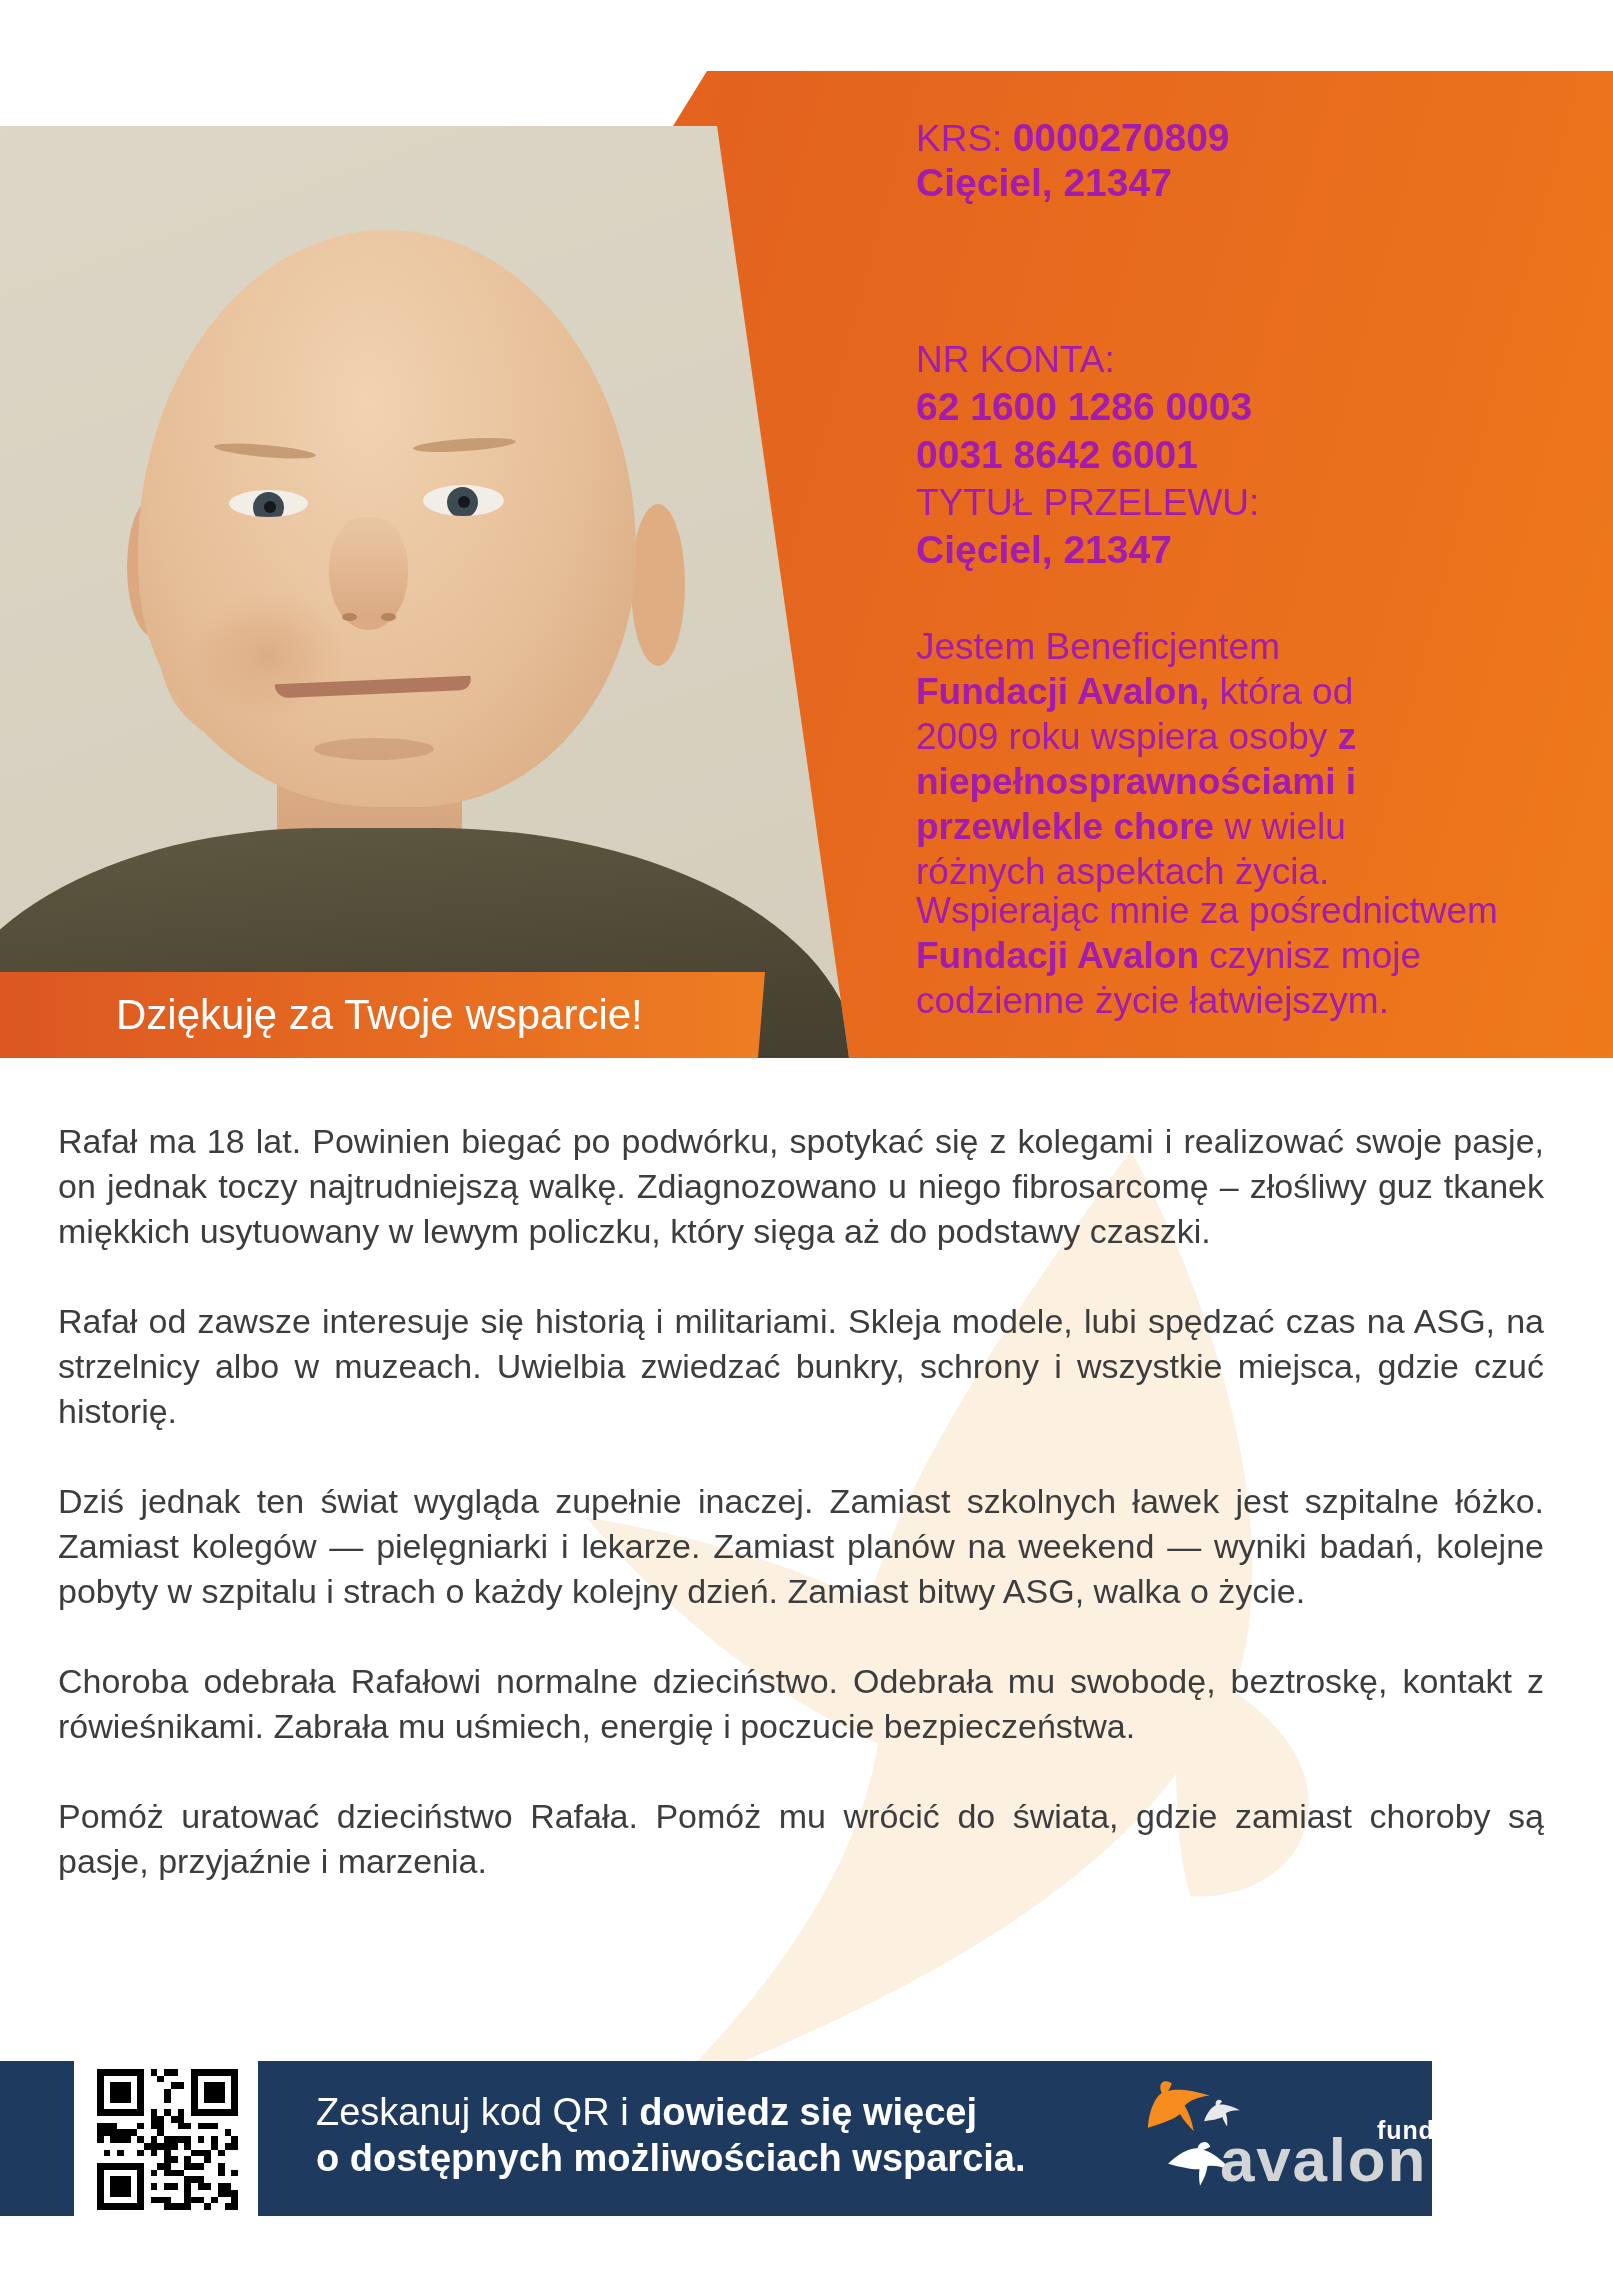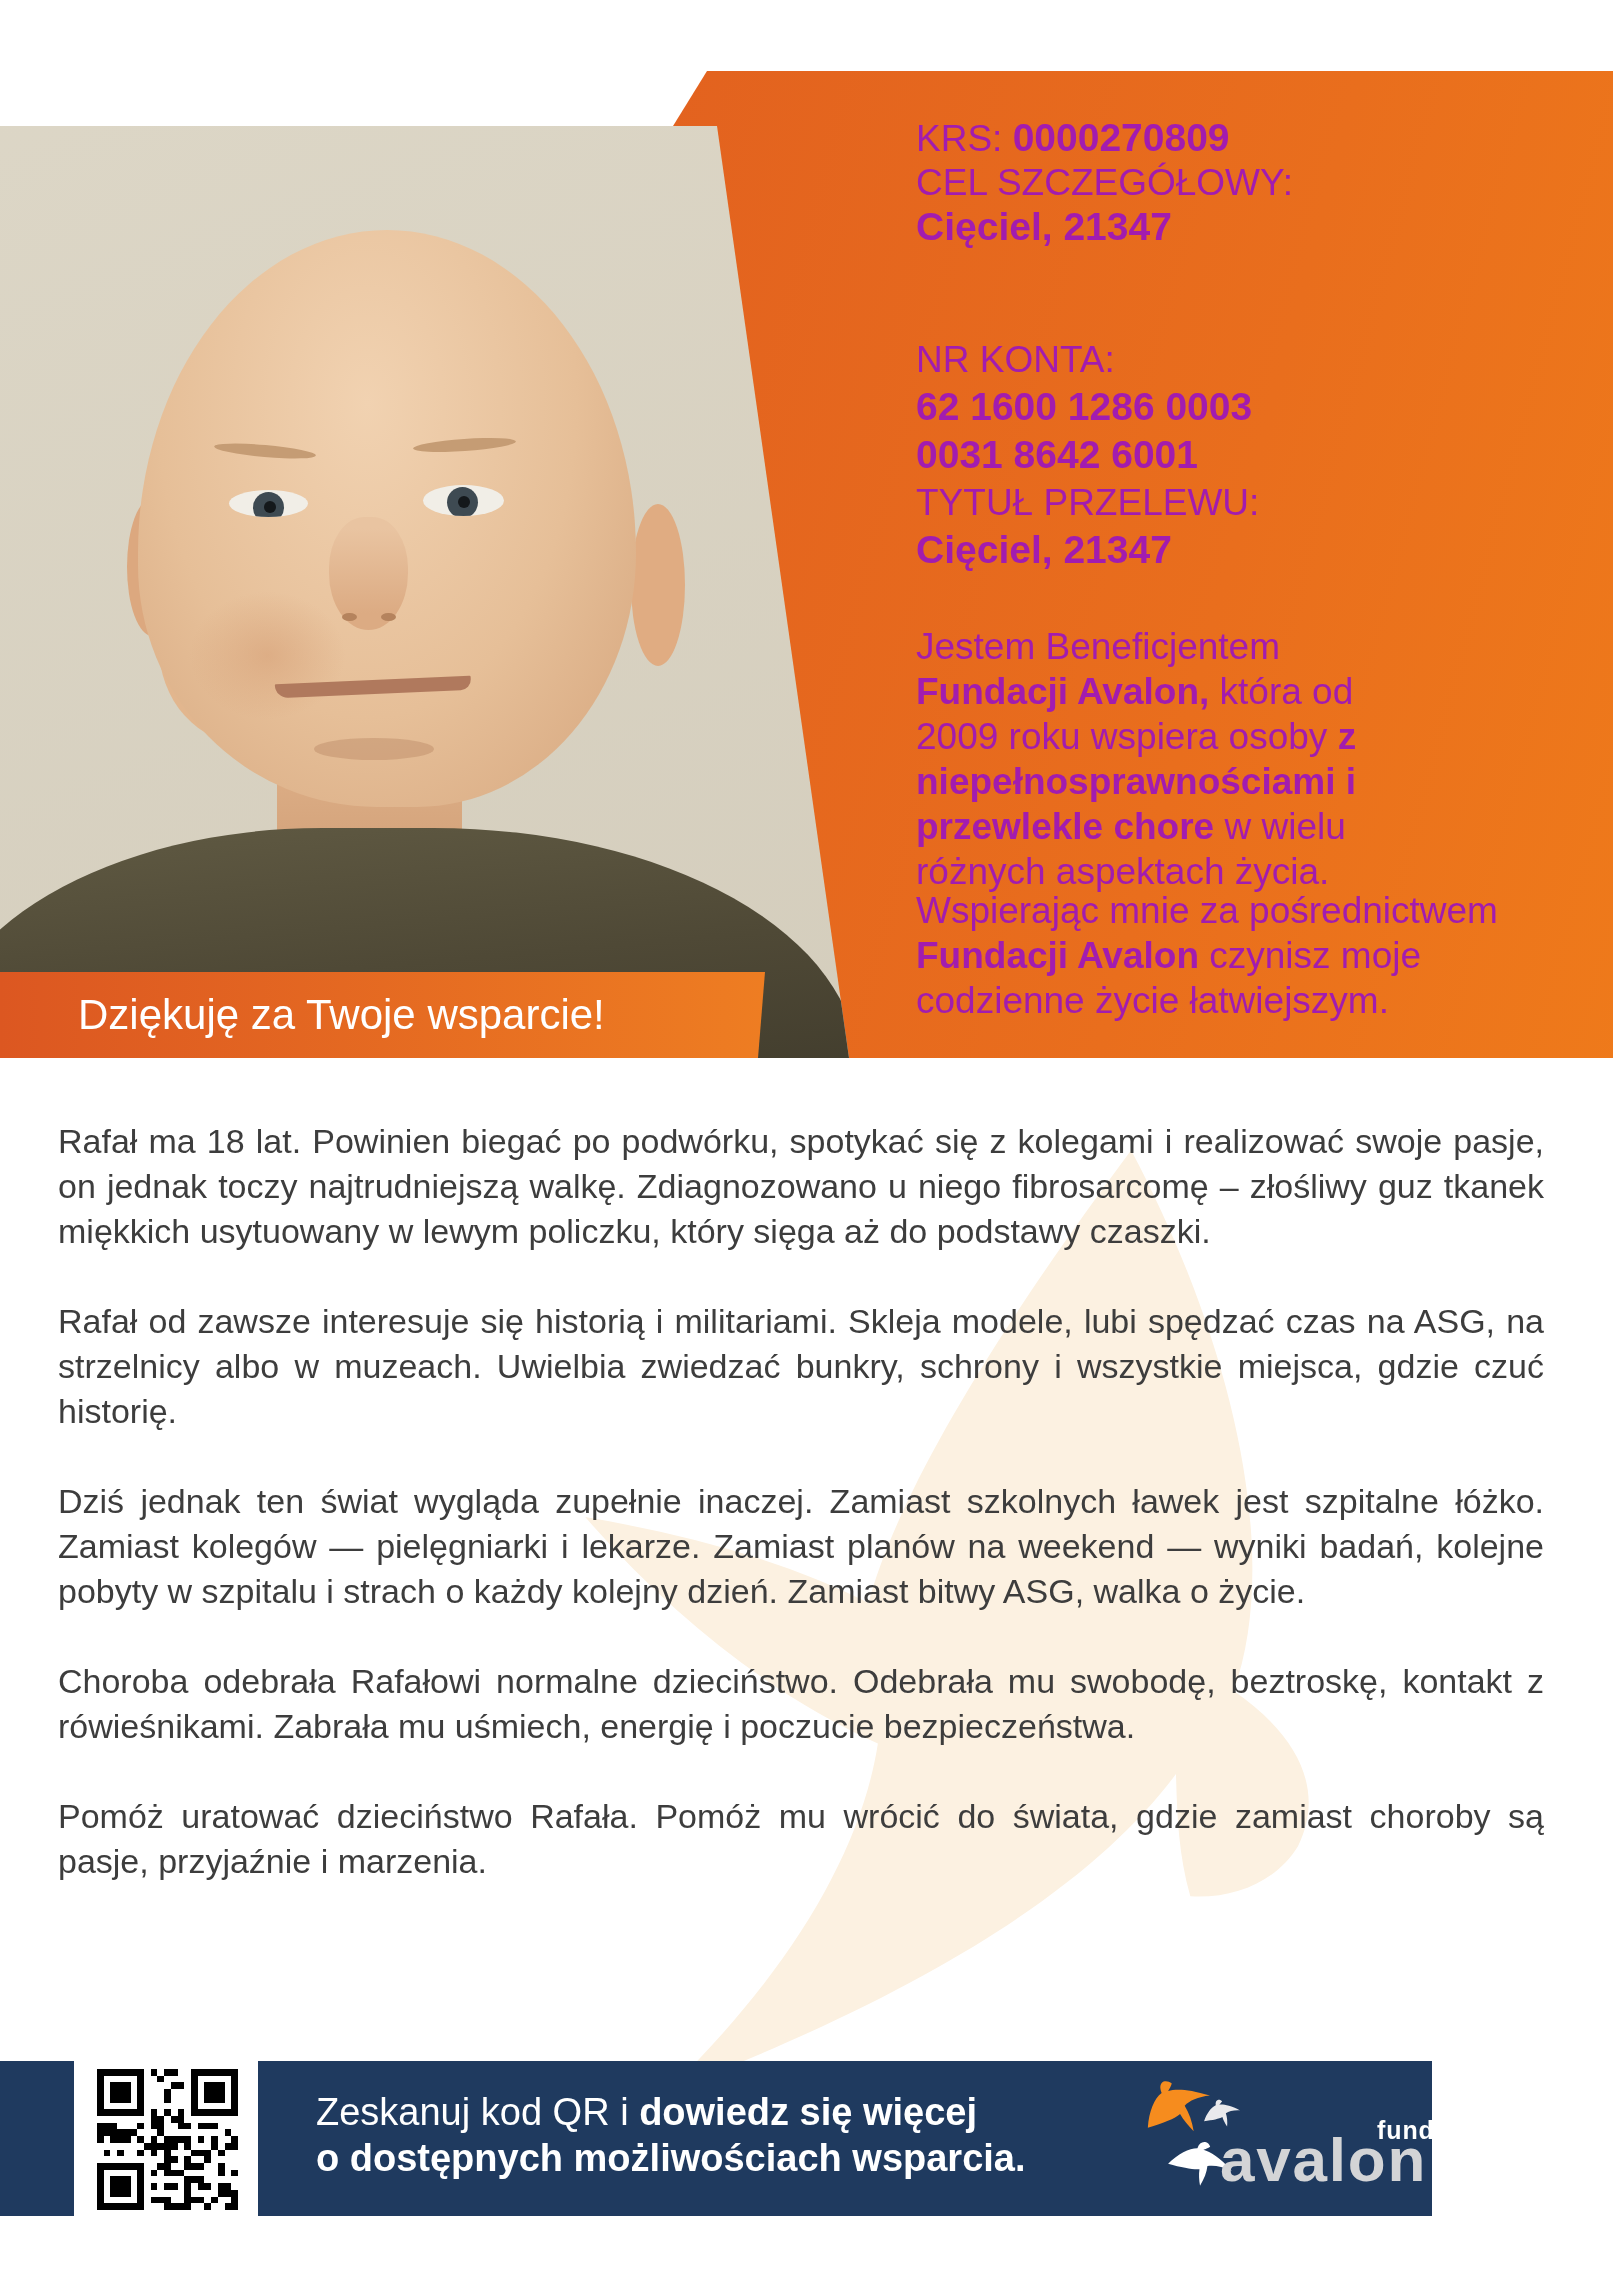--- a/index.html
+++ b/index.html
@@ -40,21 +40,21 @@
   .nostril{top:96px;width:14.8px;height:8.3px;background:#b5835d;border-radius:50%;}
   .nostril.nl{left:13px;} .nostril.nr{left:52px;}
   .mouth{left:275px;top:680px;width:196px;height:14px;background:#b0795d;
     border-radius:9.2px 9.2px 83px 102px;transform:rotate(-2.5deg);}
   .chin-shadow{left:314px;top:738px;width:120px;height:22px;border-radius:50%;
     background:rgba(176,124,90,.35);}
   
   .thanks{position:absolute;left:0;top:972px;width:766px;height:86px;
     background:linear-gradient(90deg,#dc5721 0%,#ee7d22 100%);
     clip-path:polygon(0 0,765px 0,758px 86px,0 86px);
-    color:#fff;font-size:42px;line-height:86px;padding-left:78px;box-sizing:border-box;}
+    color:#fff;font-size:42px;line-height:86px;padding-left:116px;box-sizing:border-box;}
   
   .info{position:absolute;left:916px;color:#a21caf;}
   .blk1{top:116px;font-size:37px;line-height:44px;font-weight:400;}
   .blk2{top:336px;font-size:37px;line-height:47px;font-weight:400;}
   .blk2 b,.blk1 b{font-size:39px;}
   .blk3{top:624px;width:503px;font-size:37px;line-height:45px;}
   .blk4{top:888px;width:605px;font-size:37px;line-height:45px;}
   
   .watermark{position:absolute;left:305px;top:1103px;width:1144px;height:1024px;
     transform:rotate(105deg);z-index:0;}
@@ -112,21 +112,20 @@
     <div class="mouth"></div>
     <div class="chin-shadow"></div>
   </div>
 
   <div class="thanks">
     <span>Dziękuję za Twoje wsparcie!</span>
   </div>
 
   <div class="info blk1">
     <div><span>KRS: </span><b>0000270809</b></div>
-    <div>CEL SZCZEGÓŁOWY:</div>
     <div><b>Cięciel, 21347</b></div>
   </div>
 
   <div class="info blk2">
     <div>NR KONTA:</div>
     <div><b>62 1600 1286 0003</b></div>
     <div><b>0031 8642 6001</b></div>
     <div>TYTUŁ PRZELEWU:</div>
     <div><b>Cięciel, 21347</b></div>
   </div>

